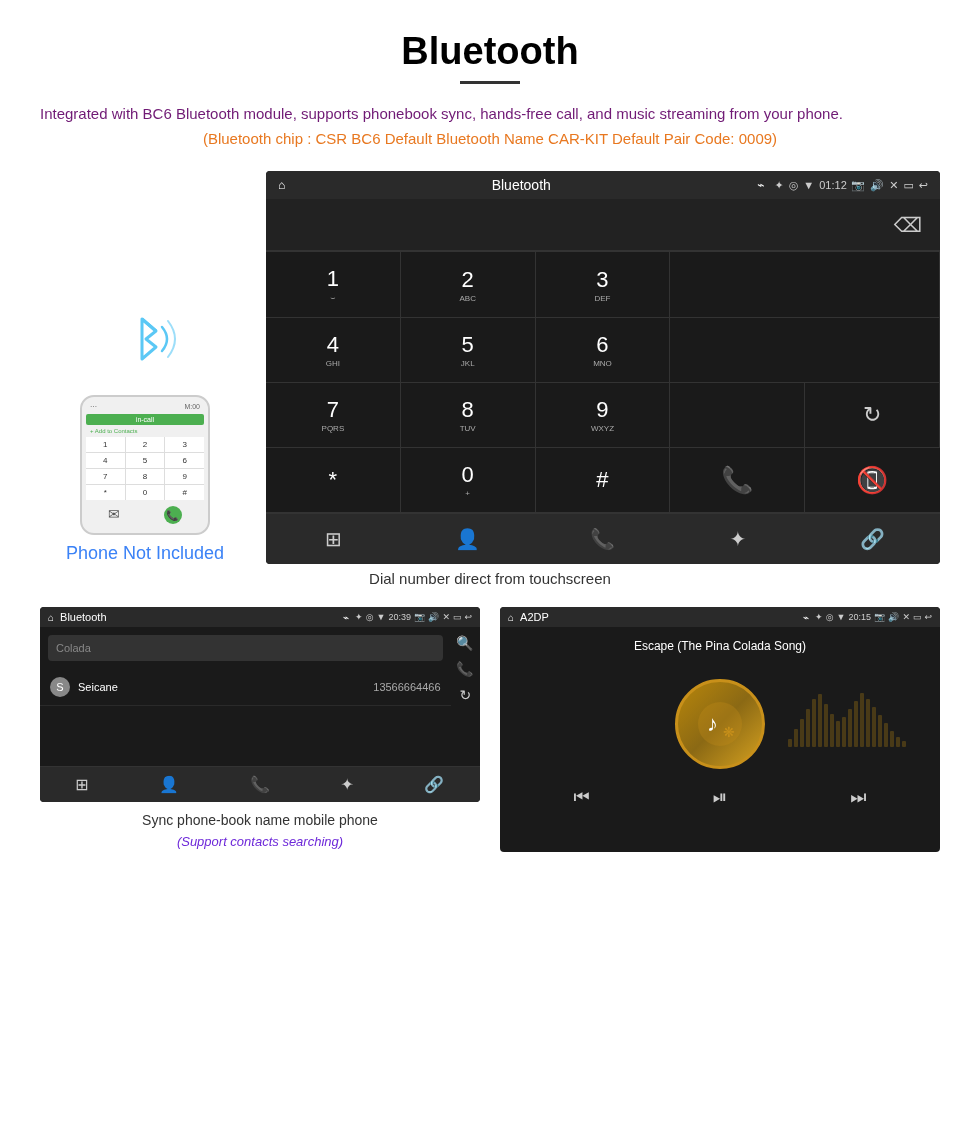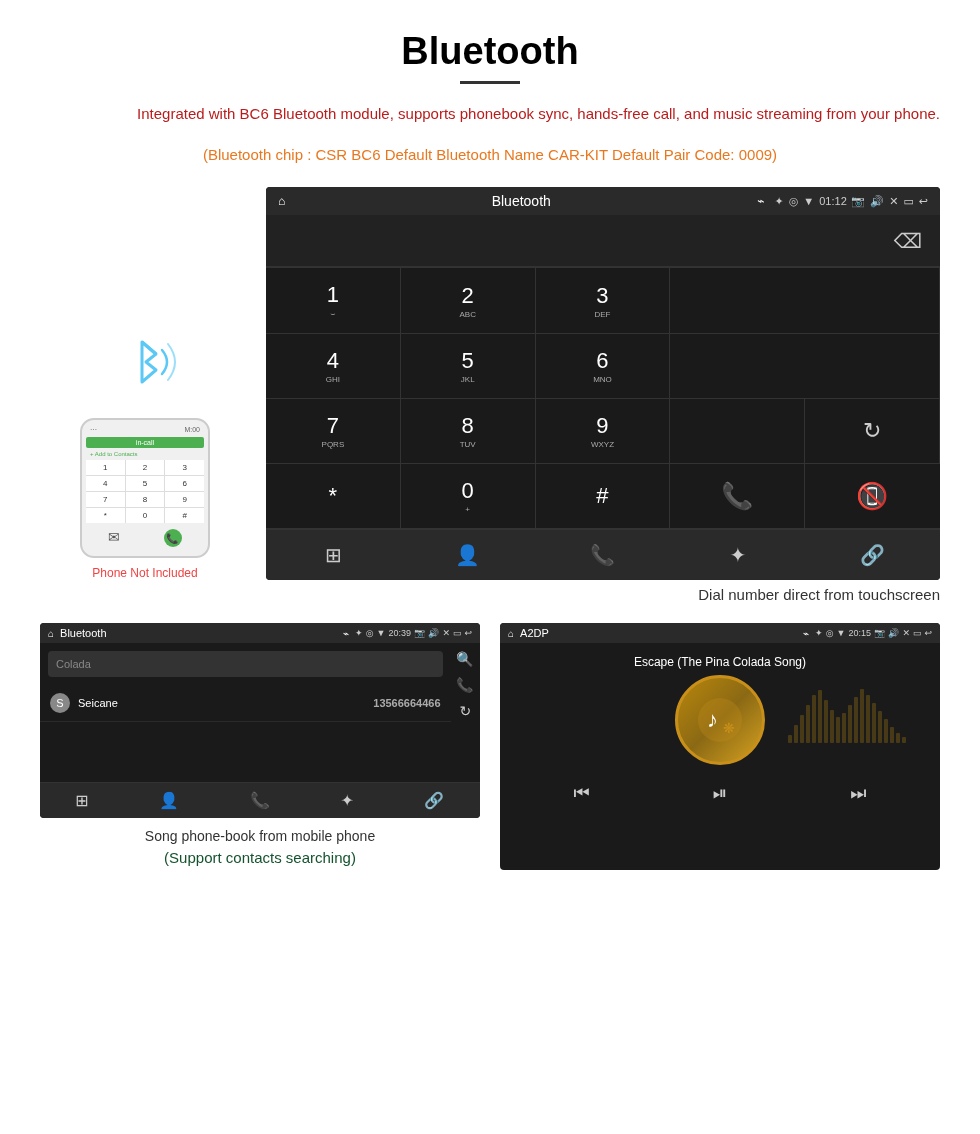--- a/index.html
+++ b/index.html
@@ -18,24 +18,24 @@
       font-weight: bold;
       margin-bottom: 8px;
     }
     .title-underline {
       width: 60px;
       height: 3px;
       background: #333;
       margin: 0 auto 18px;
     }
     .subtitle {
-      text-align: right;
+      text-align: left;
       font-size: 15px;
-      color: #b91c1c;
-      margin-bottom: 20px;
+      color: #701a75;
+      margin-bottom: 4px;
       line-height: 1.6;
     }
     .specs-line {
       text-align: center;
       font-size: 15px;
       color: #e87820;
       margin-bottom: 24px;
     }
 
     
@@ -110,22 +110,22 @@
       border-radius: 50%;
       width: 18px;
       height: 18px;
       display: flex;
       align-items: center;
       justify-content: center;
       font-size: 10px;
       color: white;
     }
     .phone-not-included {
-      color: #ef4444;
-      font-size: 12px;
+      color: #3b82f6;
+      font-size: 18px;
       margin-top: 8px;
       text-align: left;
     }
 
     
     .dial-screen {
       flex: 1;
       background: #1a1a1a;
       border-radius: 4px;
       overflow: hidden;
@@ -192,21 +192,21 @@
       font-size: 20px;
       cursor: pointer;
       display: flex;
       align-items: center;
       justify-content: center;
       width: 40px;
       height: 30px;
     }
 
     .caption-main {
-      text-align: right;
+      text-align: center;
       font-size: 15px;
       color: #333;
       margin-bottom: 20px;
     }
 
     
     .bottom-screens-row {
       display: flex;
       gap: 20px;
       margin-bottom: 10px;
@@ -256,21 +256,21 @@
       width: 20px;
       height: 20px;
       display: flex;
       align-items: center;
       justify-content: center;
       font-size: 11px;
       color: #fff;
       margin-right: 8px;
     }
     .mini-contact-name { flex: 1; font-size: 11px; }
-    .mini-contact-number { font-size: 11px; color: #aaa; font-weight: bold; }
+    .mini-contact-number { font-size: 11px; color: #aaa; }
     .mini-right-icons {
       display: flex;
       flex-direction: column;
       gap: 10px;
       padding: 8px 6px;
       align-items: center;
     }
     .mini-bottom-toolbar {
       background: #2a2a2a;
       display: flex;
@@ -282,21 +282,21 @@
     .mini-toolbar-btn.active { color: #f5a623; }
 
     
     .music-content {
       display: flex;
       flex-direction: column;
       align-items: center;
       padding: 12px;
       color: #fff;
     }
-    .music-title-text { font-size: 12px; margin-bottom: 6px; text-align: center; }
+    .music-title-text { font-size: 12px; margin-bottom: 26px; text-align: center; }
     .music-album-circle {
       width: 90px;
       height: 90px;
       border-radius: 50%;
       background: linear-gradient(135deg, #b8860b, #8B6914, #d4a020);
       border: 3px solid #c8901a;
       display: flex;
       align-items: center;
       justify-content: center;
       position: relative;
@@ -311,22 +311,23 @@
     .play-btn { color: #ccc; font-size: 18px; cursor: pointer; }
 
     .caption-bottom {
       text-align: center;
       font-size: 14px;
       color: #333;
       margin-top: 8px;
       line-height: 1.5;
     }
     .caption-sub {
-      font-size: 15px;
-      color: #14532d;
+      font-size: 13px;
+      color: #6d28d9;
+      font-style: italic;
     }
   </style>
 </head>
 <body>
 
 <h1 class="page-title">Bluetooth</h1>
 <div class="title-underline"></div>
 <p class="subtitle">Integrated with BC6 Bluetooth module, supports phonebook sync, hands-free call, and music streaming from your phone.</p>
 <p class="specs-line">(Bluetooth chip : CSR BC6    Default Bluetooth Name CAR-KIT    Default Pair Code: 0009)</p>
 
@@ -521,21 +522,21 @@
 
       <div class="mini-bottom-toolbar">
         <div class="mini-toolbar-btn">⊞</div>
         <div class="mini-toolbar-btn active">👤</div>
         <div class="mini-toolbar-btn">📞</div>
         <div class="mini-toolbar-btn">✦</div>
         <div class="mini-toolbar-btn">🔗</div>
       </div>
     </div>
     <div class="caption-bottom">
-      <span>Song phone-book from mobile phone</span><br>
+      <span>Sync phone-book name mobile phone</span><br>
       <span class="caption-sub">(Support contacts searching)</span>
     </div>
   </div>
 
   <div class="bottom-screen-block">
     <div class="mini-screen">
 
       <div class="mini-top-bar">
         <span>⌂</span>
         <span class="mini-title">A2DP</span>

